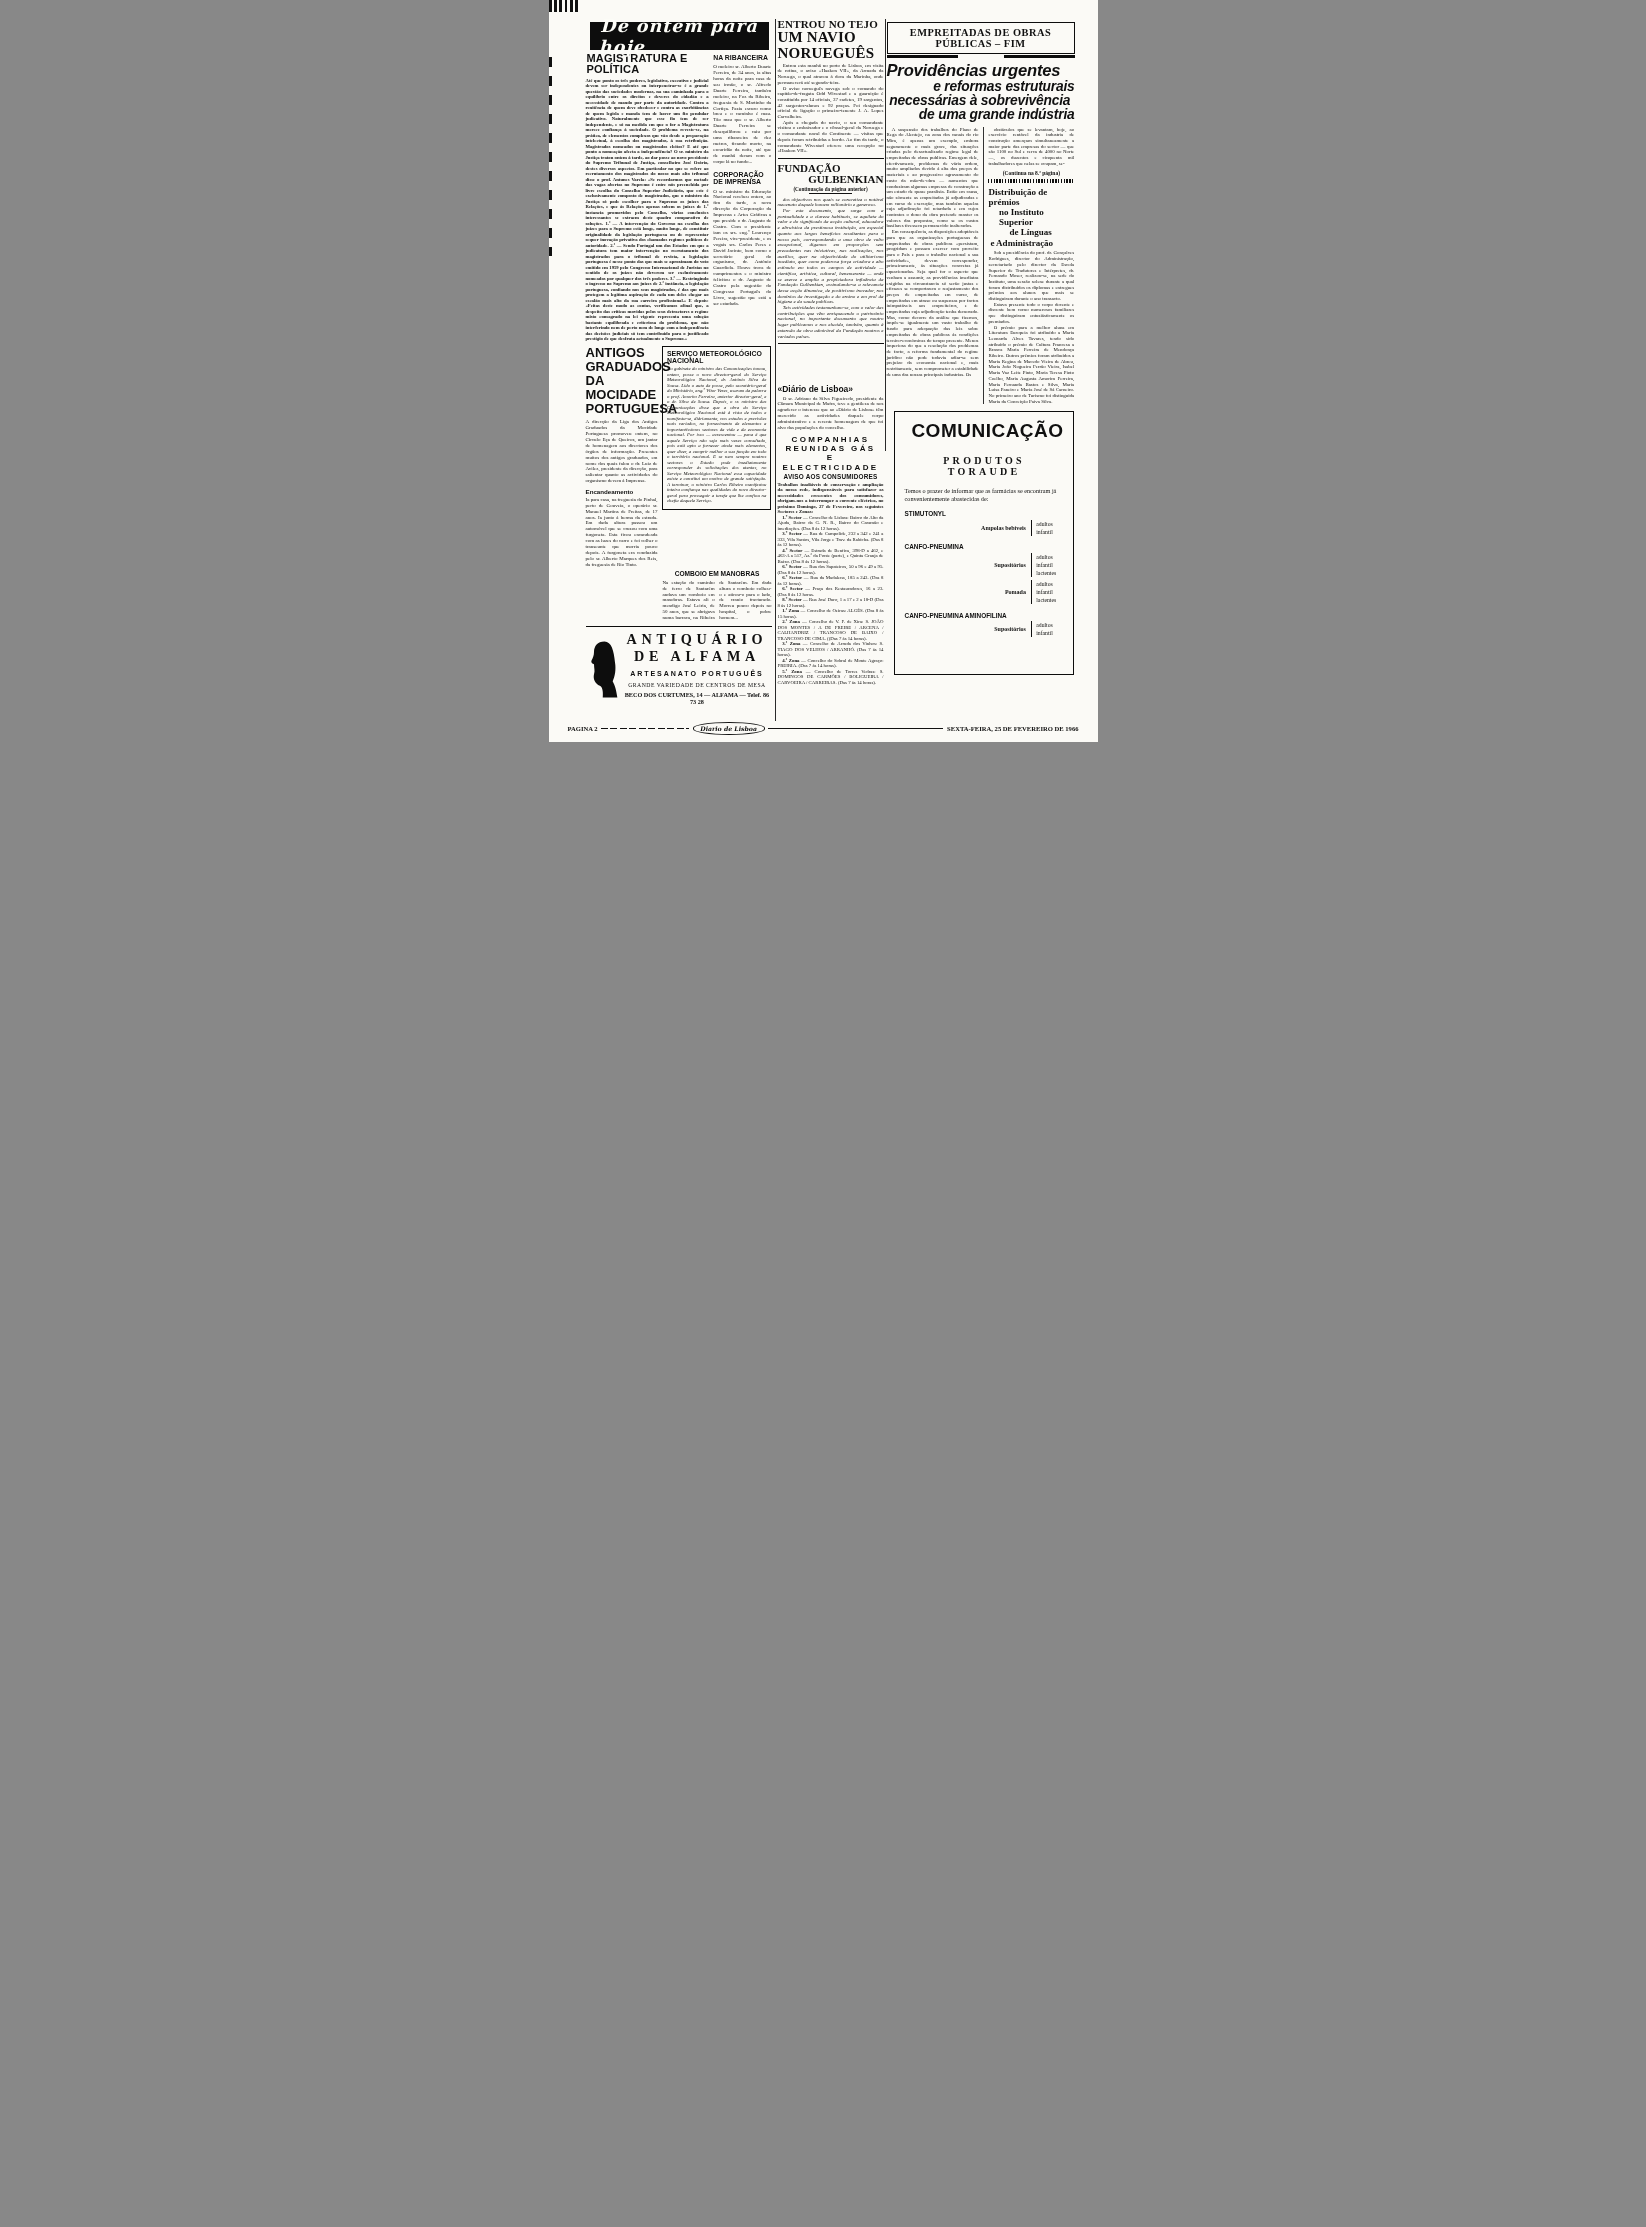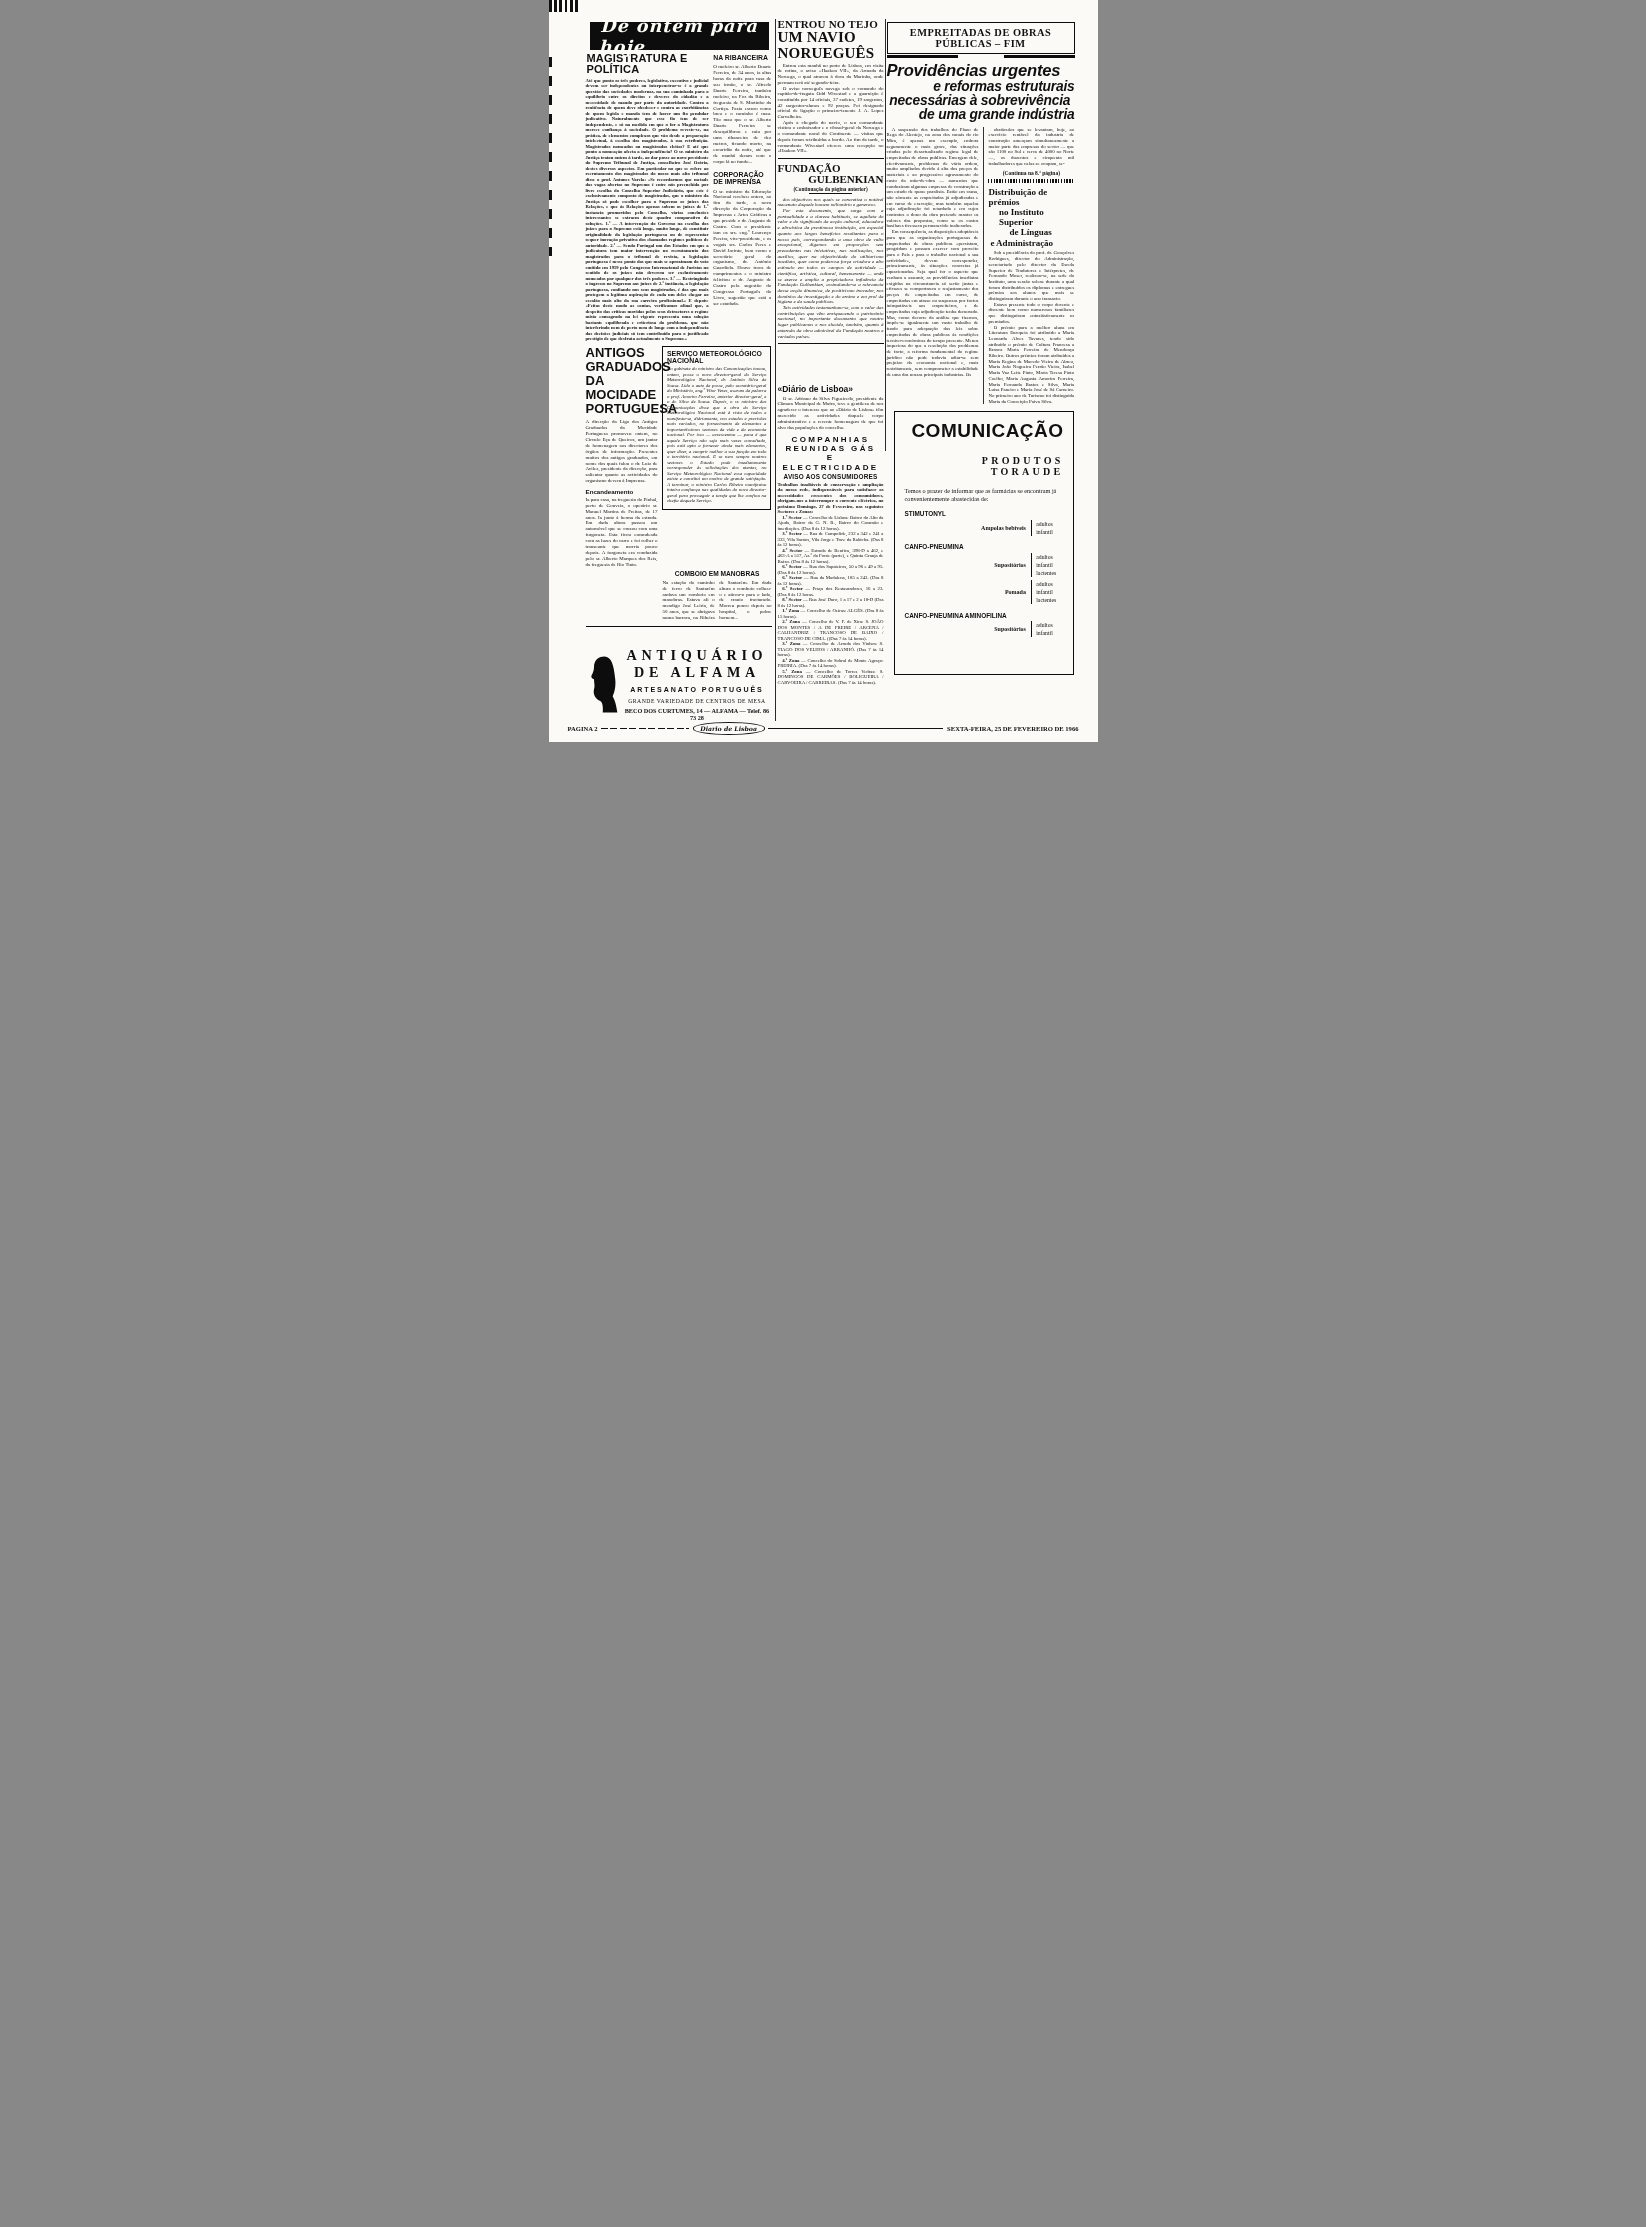--- a/index.html
+++ b/index.html
@@ -40,22 +40,22 @@
   .antigos .body { font-size:5px; line-height:5.9px; text-align:justify; }
   .antigos h4 { font-family:"Liberation Sans", sans-serif; font-size:6.2px; margin:3.8px 0 1.9px; }
   .sm-box { width:109px; margin-left:4.7px; border:1.4px solid #0d0d0d; padding:2.8px 3.8px; height:164px; overflow:hidden; }
   .sm-box h3 { font-family:"Liberation Sans", sans-serif; font-size:6.9px; line-height:1.05; margin-bottom:1.9px; }
   .sm-box .body { font-style:italic; font-size:4.8px; line-height:5.5px; text-align:justify; }
 
   .comboio { margin-left:77px; width:109px; margin-top:3.8px; }
   .comboio h3 { font-family:"Liberation Sans", sans-serif; font-size:6.6px; text-align:center; margin-bottom:1.9px; }
   .comboio .body { column-count:2; column-gap:4.7px; font-size:5px; line-height:5.8px; text-align:justify; }
 
-  .antiquario { margin-top:5.7px; border-top:1.9px solid #0d0d0d; padding-top:20px;
-                display:flex; align-items:center; }
+  .antiquario { margin-top:5.7px; border-top:1.9px solid #0d0d0d; padding-top:4px;
+                display:flex; align-items:flex-end; }
   .antiquario .sil { width:35px; height:71px; flex:none; margin-left:1.9px; }
   .antiquario .adtext { flex:1; text-align:center; }
   .antiquario .big { font-family:"Liberation Serif", serif; font-weight:bold; font-size:14.2px;
                      letter-spacing:4.7px; line-height:1.15; }
   .antiquario .mid { font-family:"Liberation Sans", sans-serif; font-weight:bold; font-size:7.1px;
                      letter-spacing:1.9px; margin-top:5.7px; }
   .antiquario .small { font-size:5.7px; letter-spacing:0.5px; margin-top:4.7px; }
   .antiquario .tel { font-weight:bold; font-size:6.2px; margin-top:2.8px; }
 
   
@@ -102,21 +102,21 @@
   .dist .hl p:nth-child(2){ margin-left:10.4px; }
   .dist .hl p:nth-child(3){ margin-left:21px; }
   .dist .hl p:nth-child(4){ margin-left:1.9px; }
   .dist .body { margin-top:2.8px; font-size:4.9px; line-height:5.7px; }
 
   .toraude { margin-top:6.6px; margin-left:7.6px; width:180px; border:1.9px solid #0d0d0d;
              padding:8.5px 9.5px 6.6px; height:264px; }
   .toraude .t1 { font-family:"Liberation Sans", sans-serif; font-weight:bold; font-size:19px;
                  text-align:right; letter-spacing:0.5px; }
   .toraude .t2 { font-family:"Liberation Serif", serif; font-weight:bold; font-size:10px;
-                 letter-spacing:3.3px; text-align:right; margin-top:12.3px; }
+                 letter-spacing:3.3px; text-align:center; margin-top:12.3px; }
   .toraude .intro { font-size:6.2px; line-height:7.6px; margin-top:10.4px; }
   .product { margin-top:7.6px; }
   .product-name { font-family:"Liberation Sans", sans-serif; font-weight:bold; font-size:6.4px; }
   .form-row { display:flex; justify-content:flex-end; align-items:center; gap:4.7px; margin-top:2.8px; }
   .form-label { font-size:6px; font-weight:bold; }
   .variants { border-left:0.7px solid #111; padding-left:4.7px; min-width:33px; }
   .variants div { font-size:5.7px; line-height:8px; }
 
   
   .footer { position:absolute; left:19px; right:19px; top:722px; display:flex; align-items:center; gap:3.8px; }

